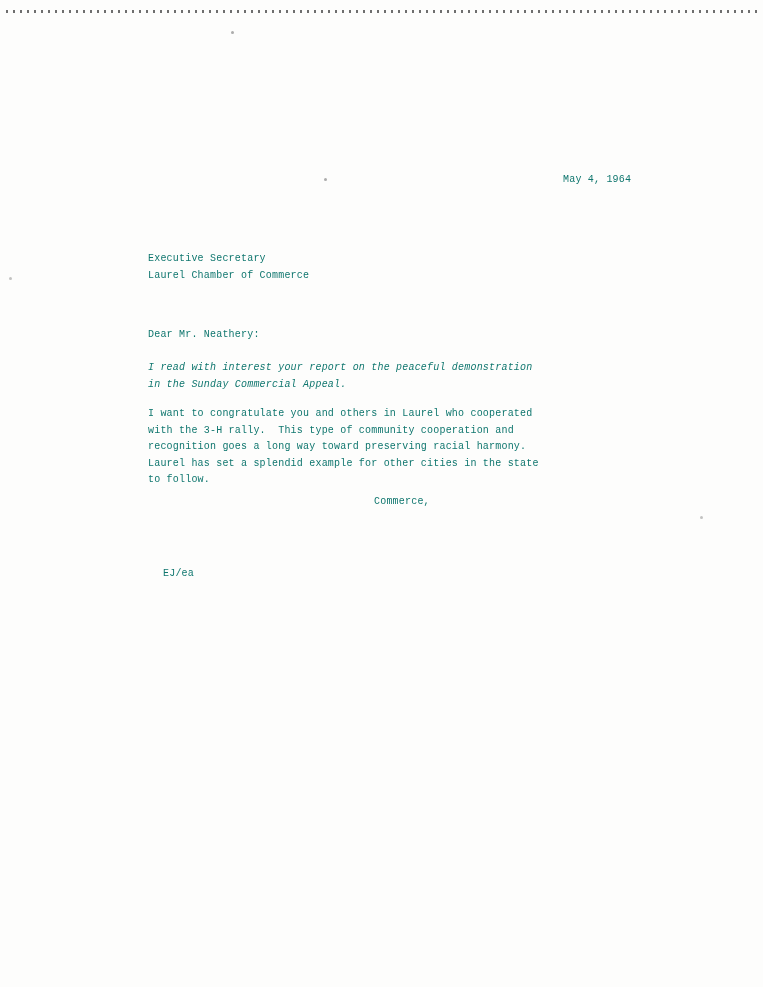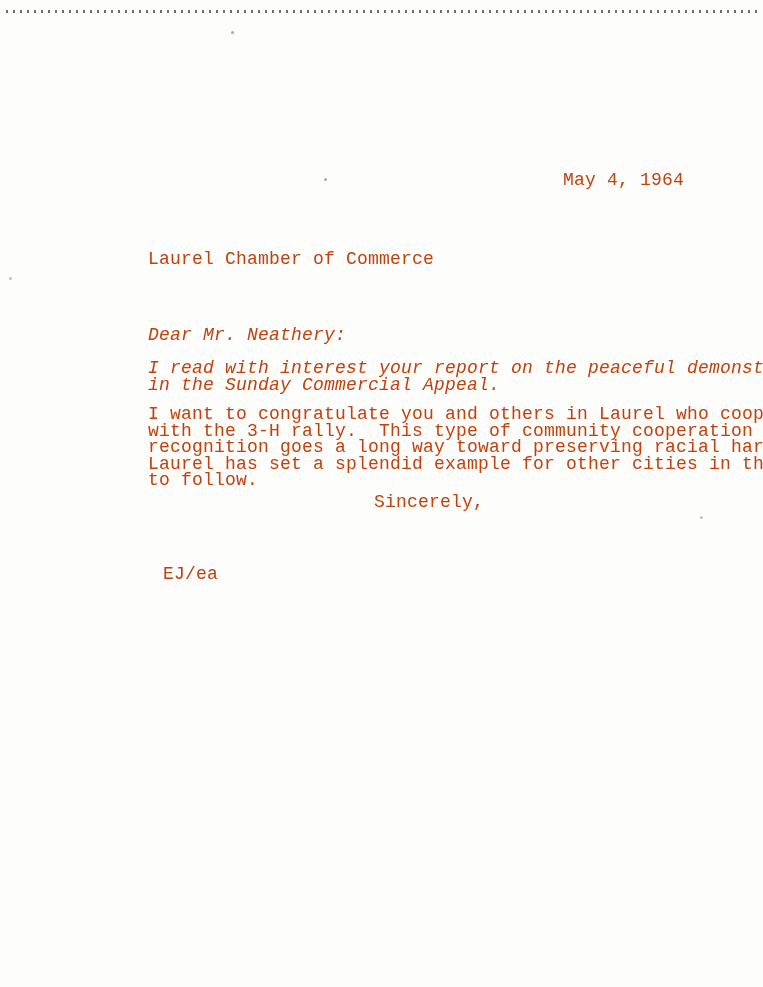--- a/index.html
+++ b/index.html
@@ -44,44 +44,43 @@
     background: #6a6a6a;
     opacity: 0.55;
   }
   .speck-1 { left: 231px; top: 31px;  width: 3px; height: 3px; border-radius: 50%; }
   .speck-2 { left: 324px; top: 178px; width: 3px; height: 3px; border-radius: 50%; }
   .speck-3 { left: 9px;   top: 277px; width: 3px; height: 3px; border-radius: 50%; opacity: .4; }
   .speck-4 { left: 700px; top: 516px; width: 3px; height: 3px; border-radius: 50%; opacity: .4; }
 
   .typed {
     font-family: "Liberation Mono", monospace;
-    font-size: 18px;
+    font-size: 10px;
     line-height: 16.6px;
     letter-spacing: 0.2px;
-    color: #c2410c;
+    color: #0f766e;
     white-space: pre;
   }
 
   .date-line {
     position: absolute;
     left: 563px;
     top: 172px;
   }
 
   .address-block {
     position: absolute;
     left: 148px;
     top: 251px;
   }
 
   .salutation {
     position: absolute;
     left: 148px;
     top: 327px;
-    font-style: italic;
   }
 
   .para-1 {
     position: absolute;
     left: 148px;
     top: 360px;
     font-style: italic;
   }
 
   .para-2 {
@@ -117,32 +116,33 @@
   <div class="top-perforation"></div>
 
   <div class="speck speck-1"></div>
   <div class="speck speck-2"></div>
   <div class="speck speck-3"></div>
   <div class="speck speck-4"></div>
 
   <div class="typed date-line">May 4, 1964</div>
 
   <div class="address-block">
+    <div class="typed">Executive Secretary</div>
     <div class="typed">Laurel Chamber of Commerce</div>
   </div>
 
   <div class="typed salutation">Dear Mr. Neathery:</div>
 
   <div class="typed para-1">I read with interest your report on the peaceful demonstration
 in the Sunday Commercial Appeal.</div>
 
   <div class="typed para-2">I want to congratulate you and others in Laurel who cooperated
 with the 3-H rally.  This type of community cooperation and
 recognition goes a long way toward preserving racial harmony.
 Laurel has set a splendid example for other cities in the state
 to follow.</div>
 
-  <div class="typed closing">Sincerely,</div>
+  <div class="typed closing">Commerce,</div>
 
 
   <div class="typed initials">EJ/ea</div>
 
 </div>
 
 </body></html>

